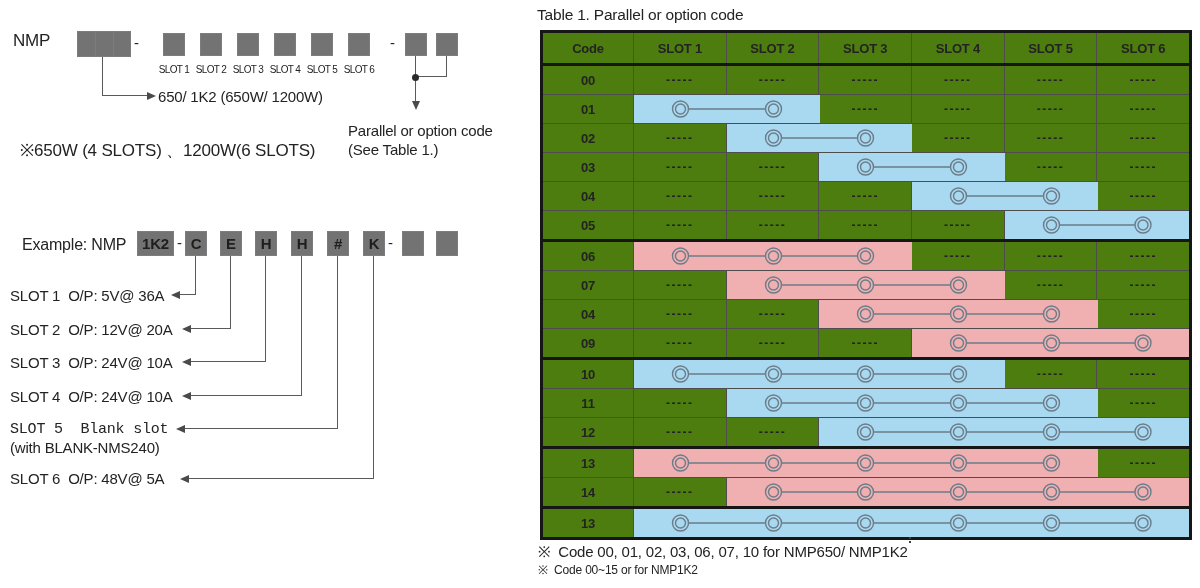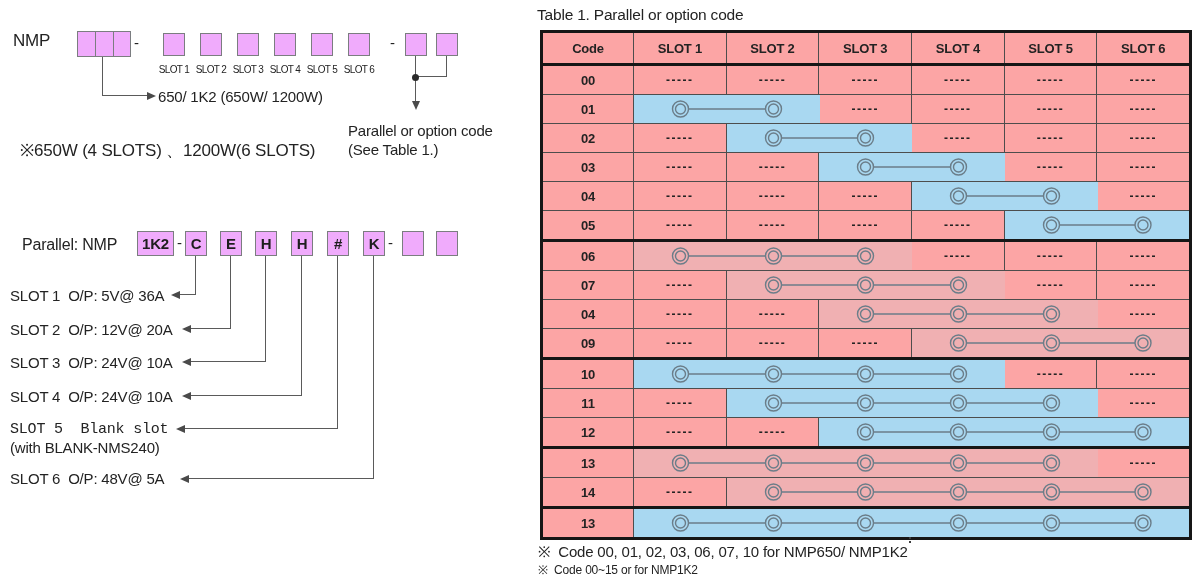--- a/index.html
+++ b/index.html
@@ -3,33 +3,33 @@
 <meta charset="utf-8">
 <style>
   html,body { margin:0; padding:0; background:#ffffff; }
   #canvas {
     position:relative; width:1200px; height:588px; background:#ffffff;
     font-family:"Liberation Sans", sans-serif; color:#222; overflow:hidden;
     letter-spacing:-0.2px;
   }
   .t { position:absolute; white-space:pre; color:#232323; }
   .b { font-weight:normal; }
-  .box { position:absolute; border:1.5px solid #7b7d80; background:#f0abfc; box-sizing:border-box;text-align:right; }
+  .box { position:absolute; border:1.5px solid #7b7d80; background:#737373; box-sizing:border-box;text-align:right; }
   .box.lbl { display:flex; align-items:center; justify-content:center; font-weight:bold; font-size:15px; color:#1e1e1e; }
   .divider { position:absolute; top:0; bottom:0; width:0; border-left:1.2px solid #7b7d80; }
   .vline { position:absolute; width:0; border-left:1.5px solid #5a5a5a; }
   .hline { position:absolute; height:0; border-top:1.5px solid #5a5a5a; }
   .arrow-left  { position:absolute; width:0; height:0; border-top:4px solid transparent; border-bottom:4px solid transparent; border-right:9px solid #4a4a4a; }
   .arrow-right { position:absolute; width:0; height:0; border-top:4px solid transparent; border-bottom:4px solid transparent; border-left:9px solid #4a4a4a; }
   .arrow-down  { position:absolute; width:0; height:0; border-left:4px solid transparent; border-right:4px solid transparent; border-top:9px solid #4a4a4a; }
   .dot { position:absolute; width:7px; height:7px; border-radius:50%; background:#2a2a2a; }
   .slot-tag { position:absolute; width:40px; text-align:center; font-size:10px; letter-spacing:-0.6px; color:#232323; }
 
   
-  #ptable { position:absolute; left:540px; top:30px; width:652px; border:3px solid #161616; background:#fca5a5; box-sizing:border-box; }
+  #ptable { position:absolute; left:540px; top:30px; width:652px; border:3px solid #161616; background:#4d7c0f; box-sizing:border-box; }
   .thead { display:flex; height:30px; border-bottom:3px solid #161616; }
   .trow  { display:flex; height:28px; position:relative; border-bottom:1.2px solid #4d4d4d; }
   .trow.group-end { border-bottom:3px solid #161616; }
   .trow.last { border-bottom:none; }
   .tcell { display:flex; align-items:center; justify-content:center; box-sizing:border-box;
            border-right:1.2px solid #4d4d4d; color:#232323; overflow:hidden; }
   .tcell.codecol { width:91px; flex:none; font-weight:bold; font-size:13px; }
   .tcell.slot { flex:1; font-weight:bold; font-size:12px; letter-spacing:1.5px; }
   .tcell.lastcol { border-right:none; }
   .thead .tcell { font-weight:bold; font-size:13px; letter-spacing:-0.2px; }
@@ -79,21 +79,21 @@
     <div class="vline" style="left:415px; top:56px; height:46px;"></div>
     <div class="vline" style="left:446px; top:56px; height:21px;"></div>
     <div class="hline" style="left:415px; top:76px; width:32px;"></div>
     <div class="dot" style="left:412px; top:74px;"></div>
     <div class="arrow-down" style="left:412px; top:101px;"></div>
     <span class="t" style="left:348px; top:122px; font-size:15px;">Parallel or option code</span>
     <span class="t" style="left:348px; top:141px; font-size:15px;">(See Table 1.)</span>
   </div>
 
   <div>
-    <span class="t b" style="left:22px; top:236px; font-size:16px;">Parallel: NMP</span>
+    <span class="t b" style="left:22px; top:236px; font-size:16px;">Example: NMP</span>
     <div class="box lbl" style="left:137px; top:231px; width:37px; height:25px;">1K2</div>
     <span class="t b" style="left:177px; top:234px; font-size:15px;">-</span>
 
     <div class="box lbl" style="left:185px; top:231px; width:22px; height:25px;">C</div>
     <div class="box lbl" style="left:220px; top:231px; width:22px; height:25px;">E</div>
     <div class="box lbl" style="left:255px; top:231px; width:22px; height:25px;">H</div>
     <div class="box lbl" style="left:291px; top:231px; width:22px; height:25px;">H</div>
     <div class="box lbl" style="left:327px; top:231px; width:22px; height:25px;">#</div>
     <div class="box lbl" style="left:363px; top:231px; width:22px; height:25px;">K</div>
 

